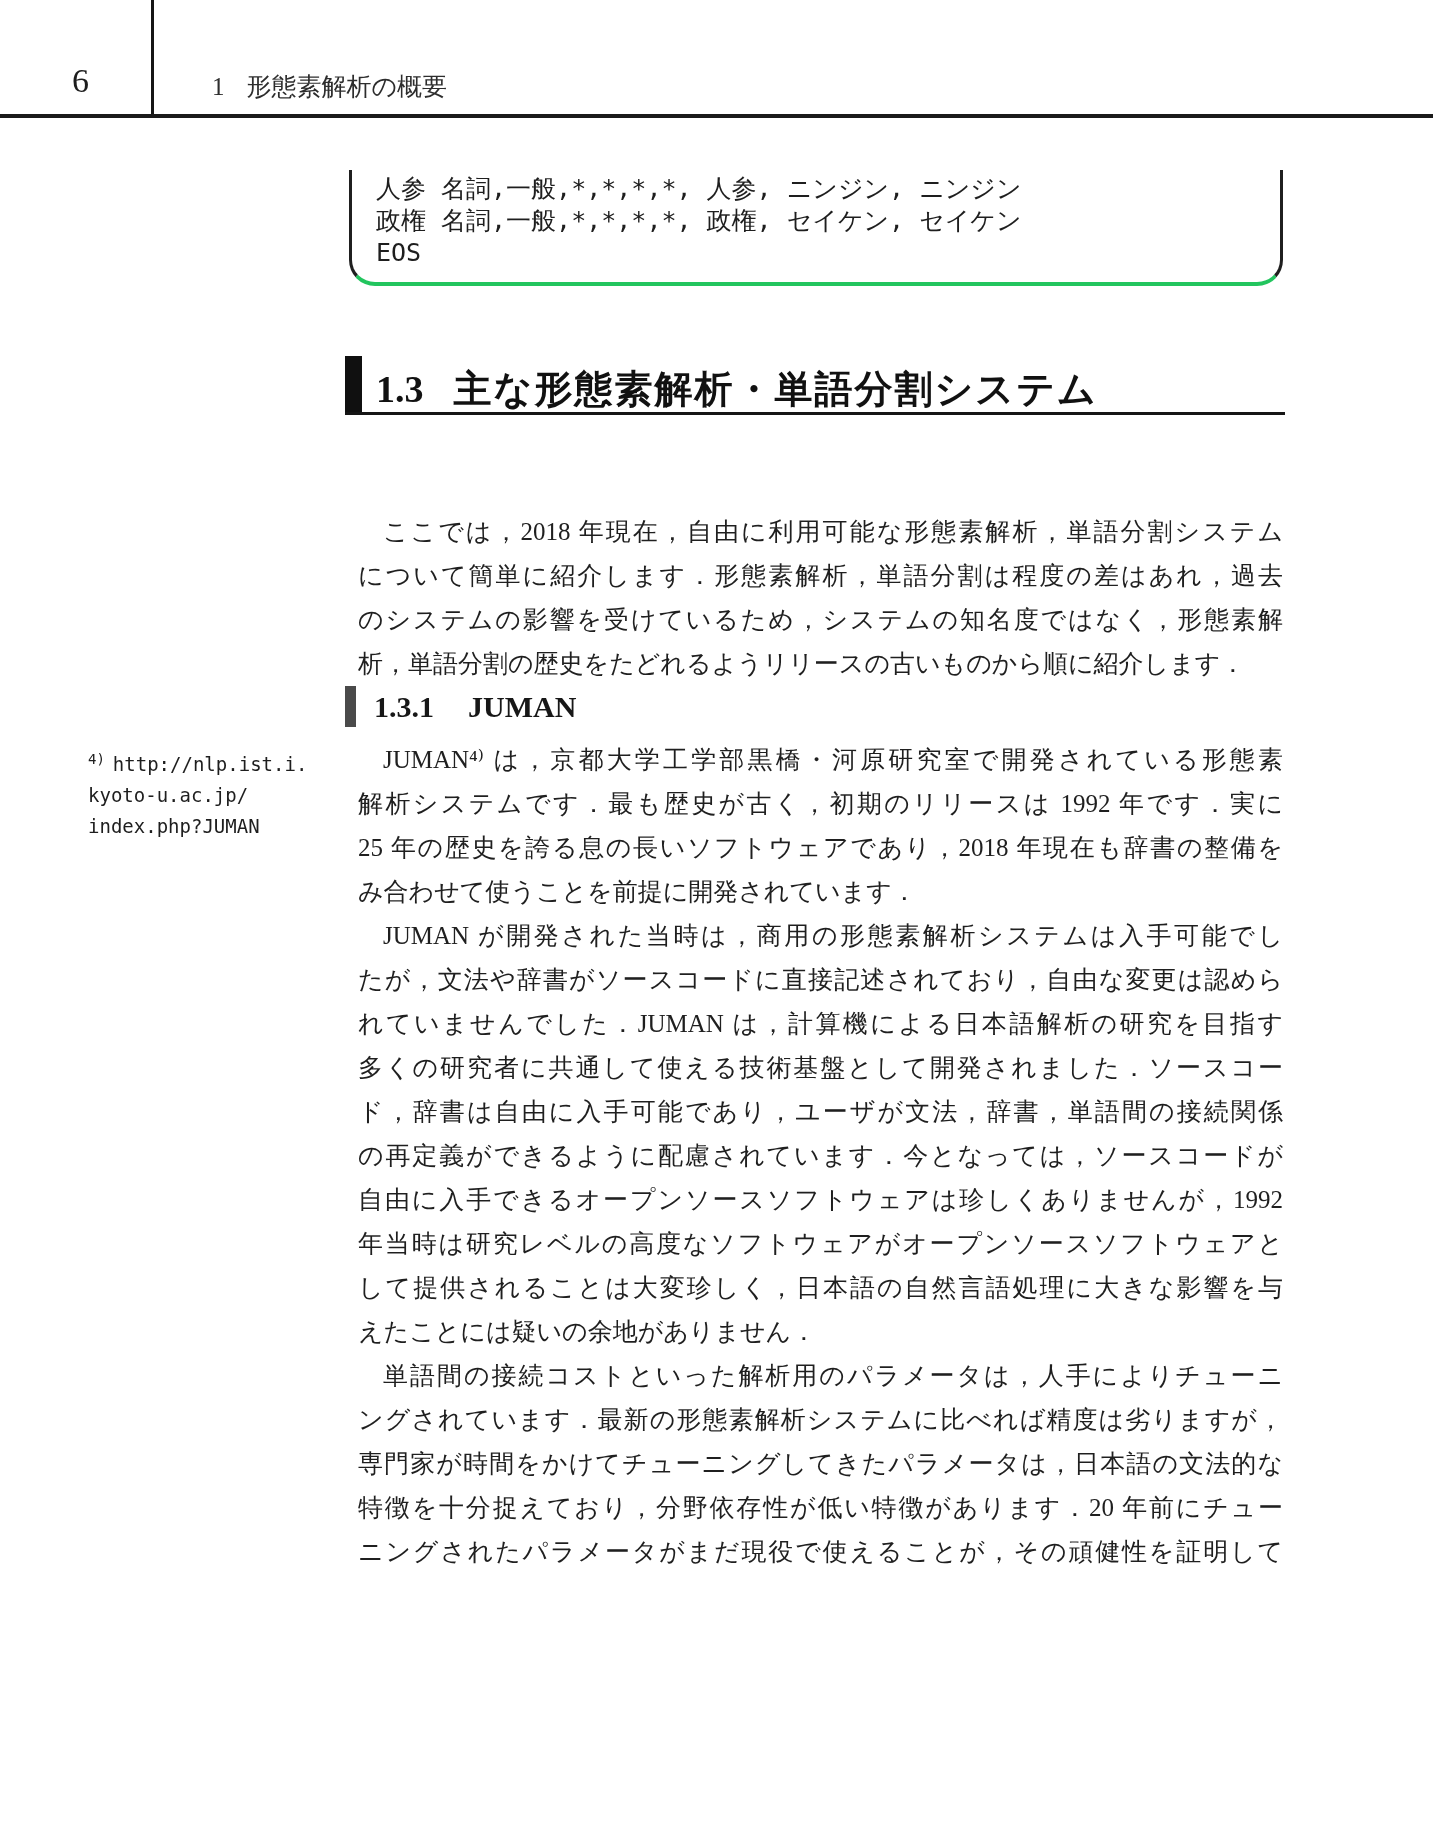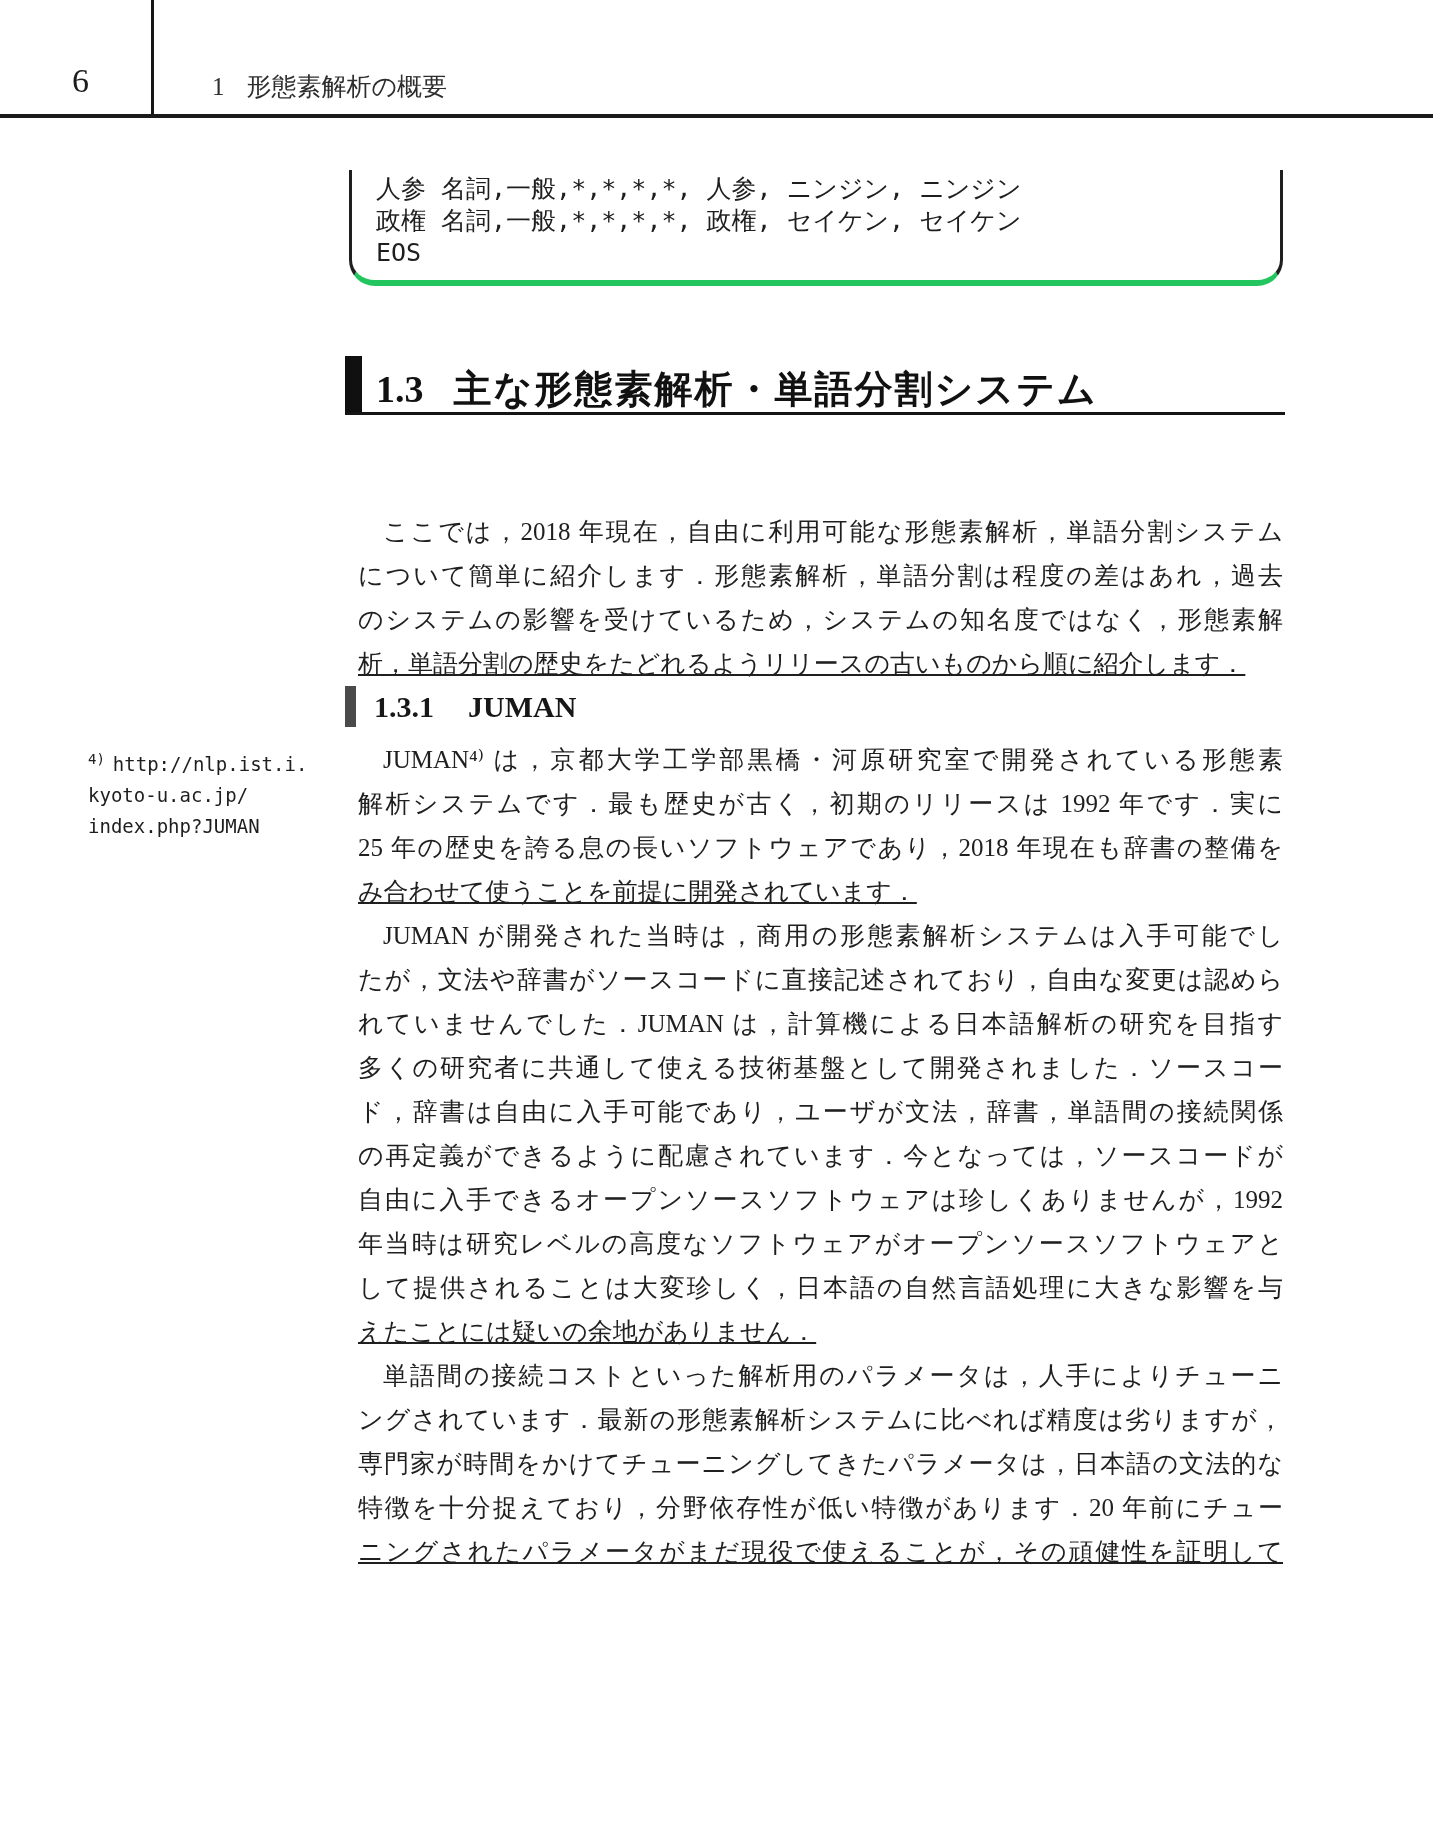--- a/index.html
+++ b/index.html
@@ -30,21 +30,21 @@
   .head-hrule {
     position: absolute; left: 0; top: 114px; width: 1433px; height: 4px;
     background: #1a1a1a;
   }
 
   
   .codebox {
     position: absolute; left: 349px; top: 170px; width: 934px; height: 116px;
     border-left: 3px solid #1f1f1f;
     border-right: 3px solid #1f1f1f;
-    border-bottom: 6px solid #22c55e;
+    border-bottom: 4px solid #22c55e;
     border-radius: 0 0 26px 26px;
     box-sizing: border-box;
     padding-left: 36px;
   }
   .codelines {
     position: absolute; left: 24px; top: 3px;
     font-family: "DejaVu Sans Mono", "Liberation Mono", monospace;
     font-size: 25px; line-height: 32px; color: #1e1e1e;
     white-space: pre;
   }
@@ -86,21 +86,21 @@
   }
   .subsec-title { margin-left: 34px; }
 
   
   .para { width: 925px; }
   .pline {
     font-size: 25px; line-height: 44px; color: #1f1f1f;
     text-align: justify; text-align-last: justify;
   }
   .para .pline:first-child { text-indent: 1em; }
-  .para .pline:last-child { text-align-last: left; text-decoration: underline; }
+  .para .pline:last-child { text-align-last: left; }
   .para.cutoff .pline:last-child { text-align-last: justify; }
   #para-intro { position: absolute; left: 358px; top: 510px; }
   #col-body  { position: absolute; left: 358px; top: 738px; }
 
   
   .margin-note {
     position: absolute; left: 88px; top: 744px; width: 248px;
     font-family: "DejaVu Sans Mono", "Liberation Mono", monospace;
     font-size: 19px; line-height: 31px; color: #1e1e1e;
   }

